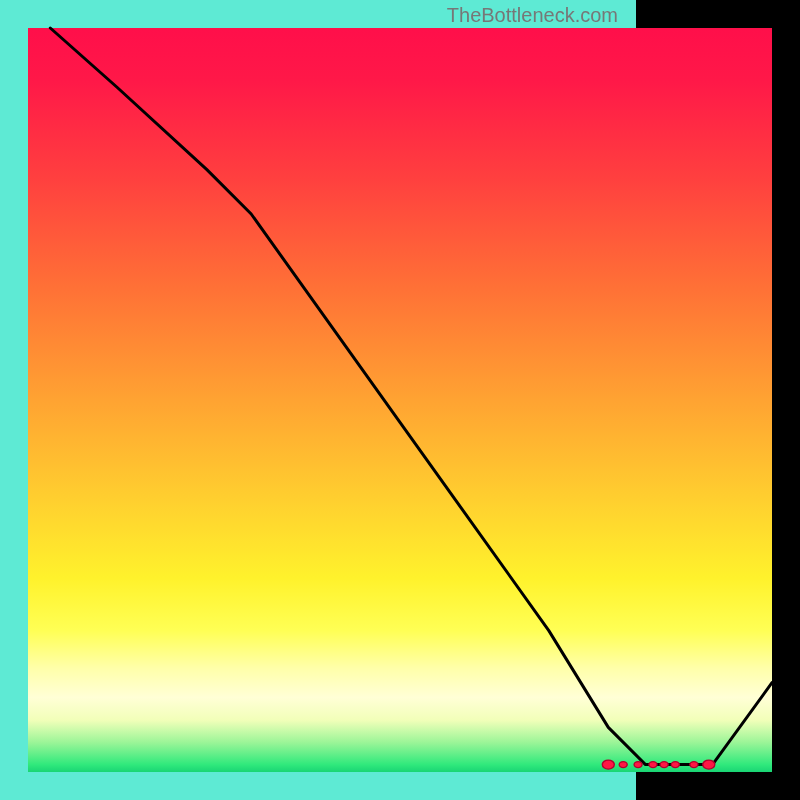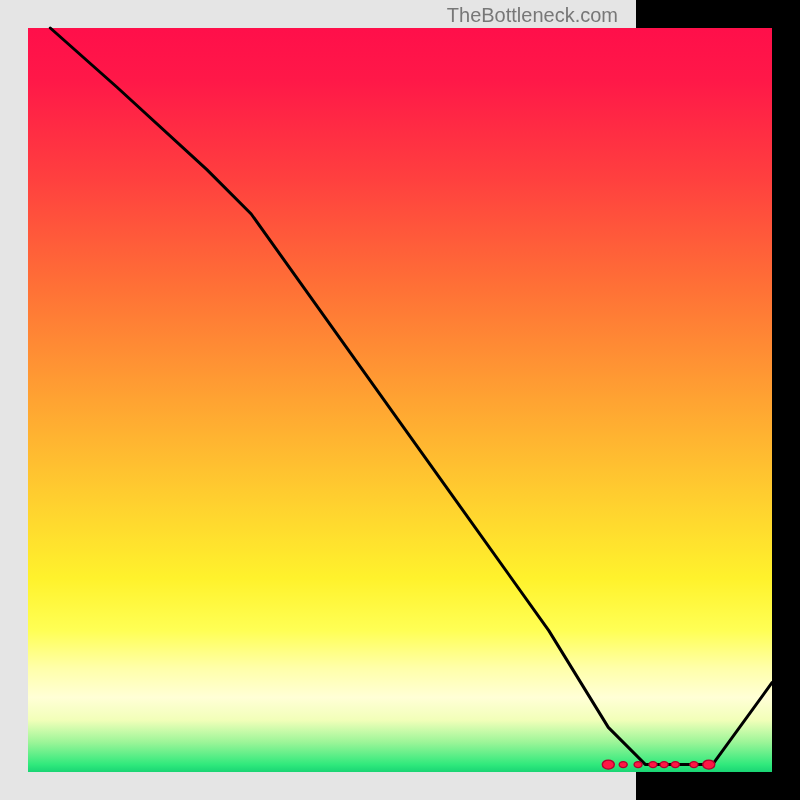--- a/index.html
+++ b/index.html
@@ -8,21 +8,21 @@
     width: 800px;
     height: 800px;
     background: #000;
     overflow: hidden;
     font-family: Arial, Helvetica, sans-serif;
   }
   .container {
     position: relative;
     width: 636px;
     height: 800px;
-    background: #e5e5e5;
+    background: #5eead4;
   }
   .watermark {
     position: absolute;
     top: 4px;
     right: 18px;
     color: #777;
     font-size: 20px;
     font-weight: 500;
     z-index: 10;
     user-select: none;

